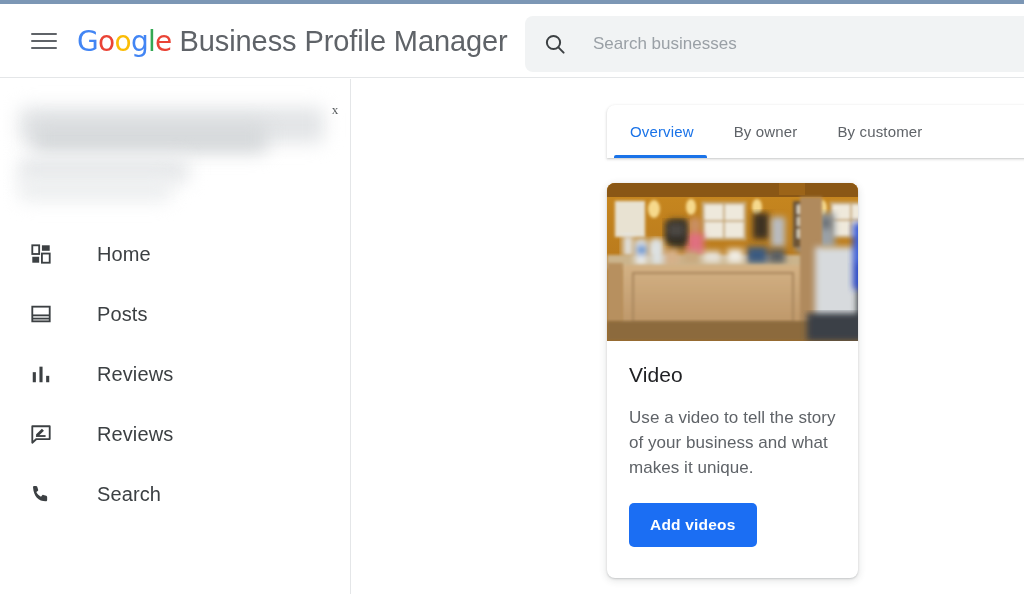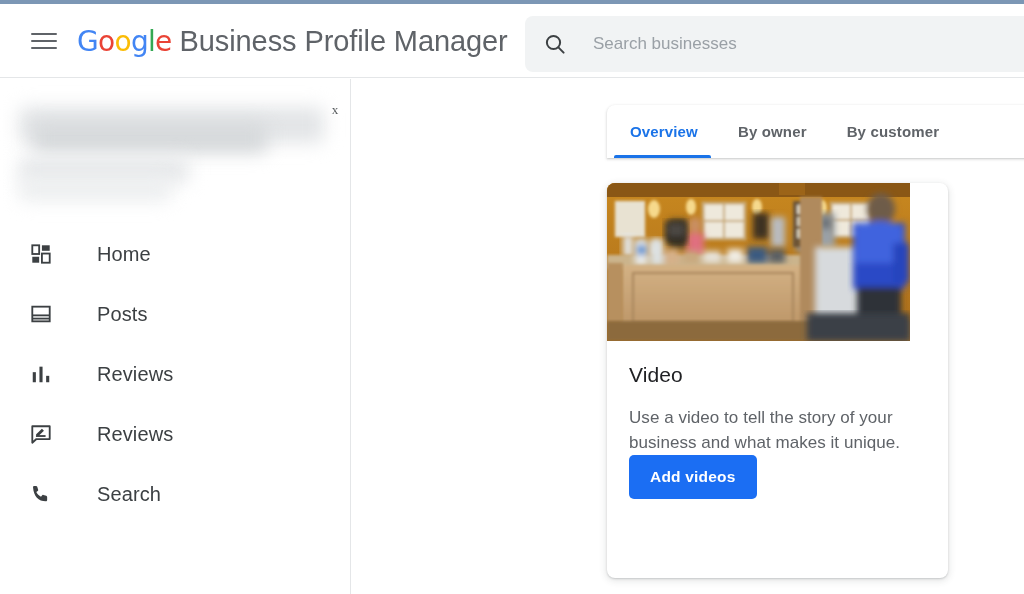--- a/index.html
+++ b/index.html
@@ -201,21 +201,21 @@
     overflow: hidden;
   }
   .tab {
     position: relative;
     height: 53px;
     display: flex;
     align-items: center;
     justify-content: flex-start;
     padding: 0 20px;
     font-size: 15px;
-    font-weight: 700;
+    font-weight: 400;
     color: #5f6368;
     white-space: nowrap;
     cursor: pointer;
     letter-spacing: 0.15px;
   }
   .tab:first-child { padding-left: 23px; }
   .tab.active { color: #1a73e8; }
   .tab.active::after {
     content: "";
     position: absolute;
@@ -223,21 +223,21 @@
     bottom: 0;
     height: 3px;
     background: #1a73e8;
     border-radius: 2px 2px 0 0;
   }
 
   .promo-card {
     position: absolute;
     left: 255px;
     top: 104px;
-    width: 341px;
+    width: 251px;
     height: 395px;
     background: #ffffff;
     border-radius: 8px;
     box-shadow: 0 1px 2px rgba(60,64,67,0.22), 0 2px 6px 2px rgba(60,64,67,0.10);
     overflow: hidden;
   }
 
   .promo-thumb {
     position: relative;
     width: 303px;
@@ -255,20 +255,21 @@
     letter-spacing: 0.1px;
   }
   .promo-desc {
     margin-top: 18px;
     font-size: 17px;
     line-height: 25px;
     color: #5f6368;
     letter-spacing: 0.05px;
   }
   .promo-btn {
+    margin-top: 23px;
     display: inline-block;
     background: #1b6ef3;
     color: #ffffff;
     border: none;
     border-radius: 5px;
     padding: 13px 21px;
     font-family: "Liberation Sans", sans-serif;
     font-size: 15.5px;
     font-weight: 700;
     letter-spacing: 0.2px;

